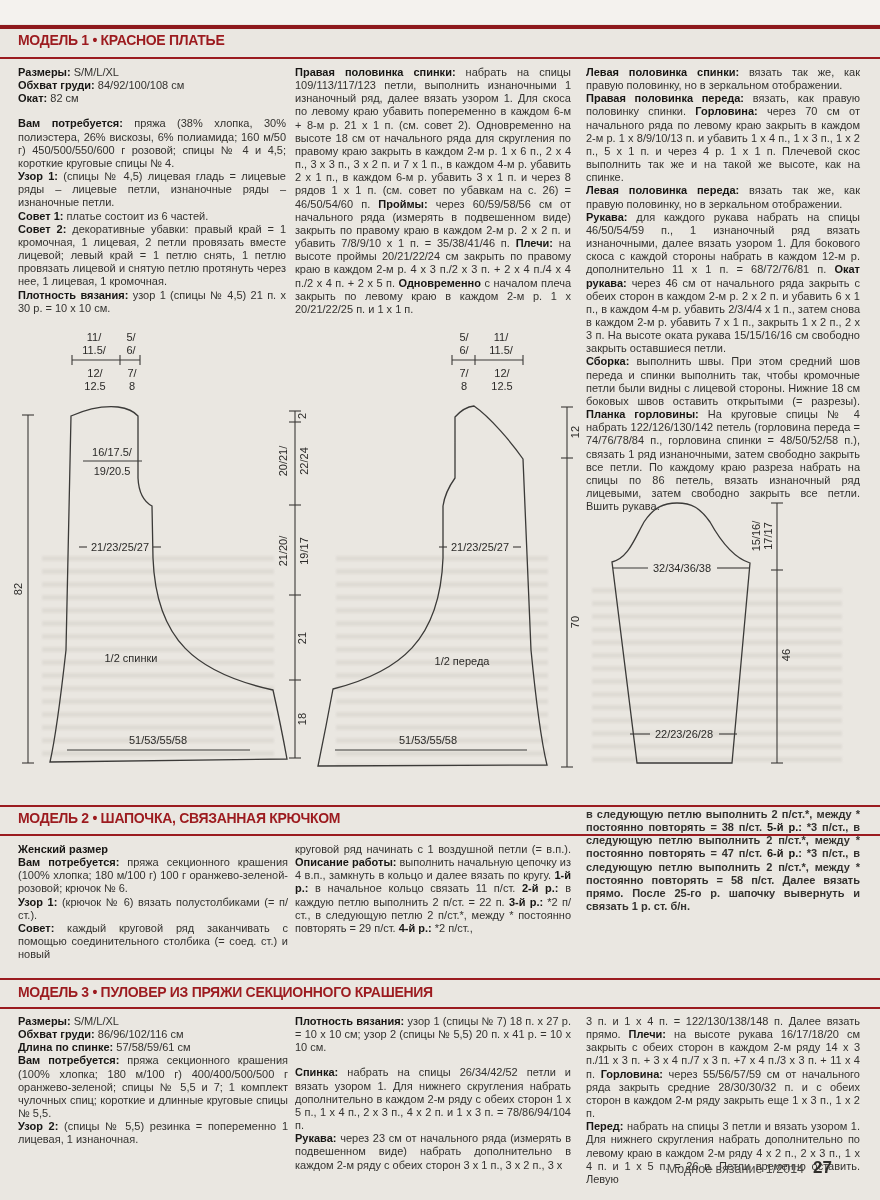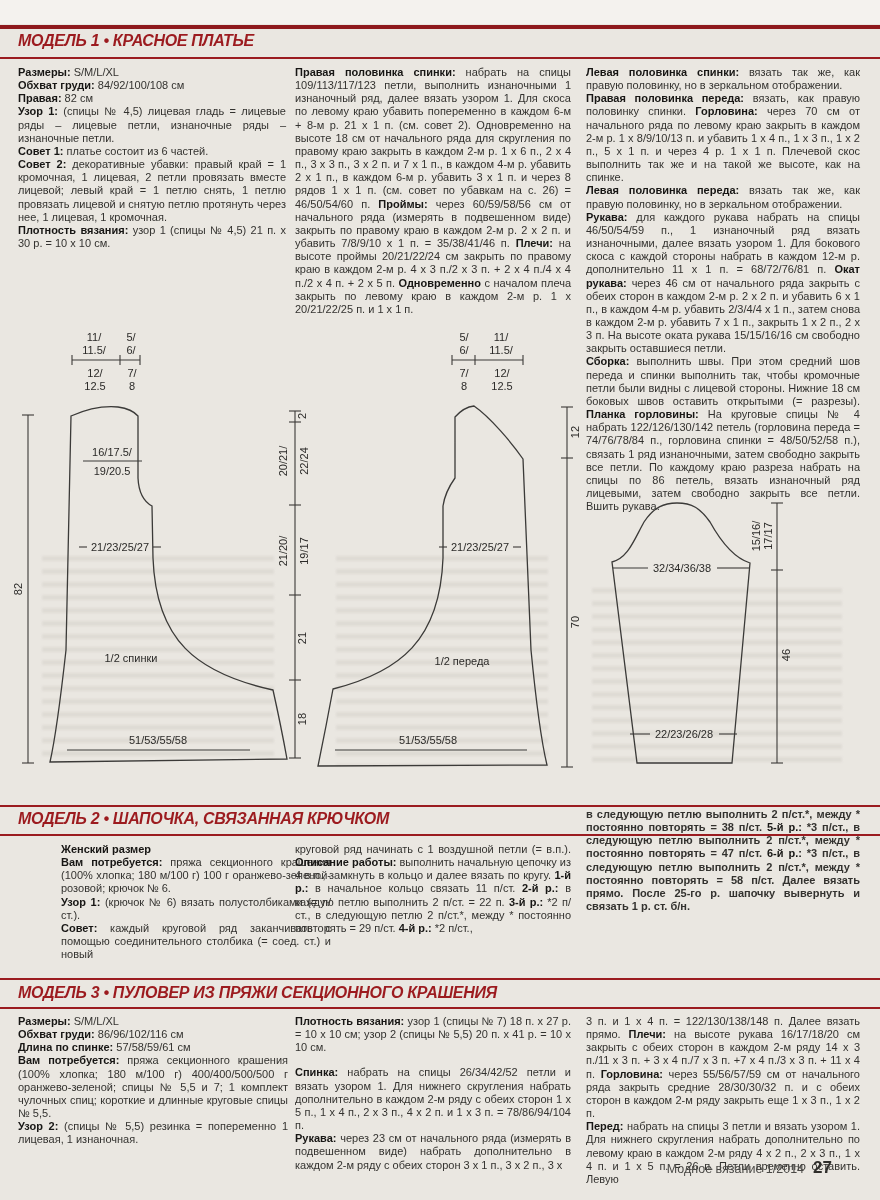--- a/index.html
+++ b/index.html
@@ -2,22 +2,22 @@
 <html lang="ru"><head>
 <meta charset="utf-8">
 <style>
   html,body{margin:0;padding:0;}
   body{background:#d9d6d1;}
   #page{position:relative;width:880px;height:1200px;background:#eae7e1;overflow:hidden;
         font-family:"Liberation Sans",sans-serif;}
   #page:before{content:"";position:absolute;left:0;top:0;width:880px;height:24px;background:#f4f2ee;}
   .redbar{position:absolute;left:0;width:880px;background:#8e191c;}
   .rule{position:absolute;left:0;width:880px;height:2px;background:#9b1c20;}
-  .mtitle{position:absolute;left:18px;margin:0;font-size:16px;font-weight:bold;
-          color:#9c1b1f;letter-spacing:-0.3px;white-space:nowrap;font-style:italic;}
+  .mtitle{position:absolute;left:18px;margin:0;font-size:14px;font-weight:bold;
+          color:#9c1b1f;letter-spacing:-0.3px;white-space:nowrap;}
   .col{position:absolute;color:#33322f;font-size:11px;line-height:13.15px;}
   .col p{margin:0;text-align:justify;}
   .col p.gap{margin-top:12px;}
   .col b{color:#171614;}
   .ghost{position:absolute;opacity:.5;filter:blur(1px);
          background:repeating-linear-gradient(180deg, rgba(158,152,144,.30) 0 5px, rgba(0,0,0,0) 5px 13px);}
   #diagram{position:absolute;left:0;top:325px;}
   #diagram path{fill:none;stroke:#3b3a38;stroke-width:1.3;}
   #diagram line{stroke:#3b3a38;stroke-width:1.1;}
   .dlabel{font-family:"Liberation Sans",sans-serif;font-size:11px;fill:#2b2a28;}
@@ -34,21 +34,22 @@
   <div class="ghost" style="left:336px;top:556px;width:212px;height:210px;"></div>
   <div class="ghost" style="left:592px;top:588px;width:250px;height:180px;"></div>
 
   <div class="redbar" style="top:25px;height:4px;"></div>
   <h1 class="mtitle" style="top:32px;">МОДЕЛЬ 1 • КРАСНОЕ ПЛАТЬЕ</h1>
   <div class="rule" style="top:57px;"></div>
 
   <div class="col" style="left:18px;top:66px;width:268px;">
       <p><b>Размеры:</b><span> S/M/L/XL</span></p>
       <p><b>Обхват груди:</b><span> 84/92/100/108 см</span></p>
-      <p><b>Правая:</b><span> 82 см</span></p>
+      <p><b>Окат:</b><span> 82 см</span></p>
+      <p class="gap"><b>Вам потребуется:</b><span> пряжа (38% хлопка, 30% полиэстера, 26% вискозы, 6% полиамида; 160 м/50 г) 450/500/550/600 г розовой; спицы № 4 и 4,5; короткие круговые спицы № 4.</span></p>
       <p><b>Узор 1:</b><span> (спицы № 4,5) лицевая гладь = лицевые ряды – лицевые петли, изнаночные ряды – изнаночные петли.</span></p>
       <p><b>Совет 1:</b><span> платье состоит из 6 частей.</span></p>
       <p><b>Совет 2:</b><span> декоративные убавки: правый край = 1 кромочная, 1 лицевая, 2 петли провязать вместе лицевой; левый край = 1 петлю снять, 1 петлю провязать лицевой и снятую петлю протянуть через нее, 1 лицевая, 1 кромочная.</span></p>
       <p><b>Плотность вязания:</b><span> узор 1 (спицы № 4,5) 21 п. х 30 р. = 10 х 10 см.</span></p>
     </div>
   <div class="col" style="left:295px;top:66px;width:276px;">
       <p><b>Правая половинка спинки:</b><span> набрать на спицы 109/113/117/123 петли, выполнить изнаночными 1 изнаночный ряд, далее вязать узором 1. Для скоса по левому краю убавить попеременно в каждом 6-м + 8-м р. 21 х 1 п. (см. совет 2). Одновременно на высоте 18 см от начального ряда для скругления по правому краю закрыть в каждом 2-м р. 1 х 6 п., 2 х 4 п., 3 х 3 п., 3 х 2 п. и 7 х 1 п., в каждом 4-м р. убавить 2 х 1 п., в каждом 6-м р. убавить 3 х 1 п. и через 8 рядов 1 х 1 п. (см. совет по убавкам на с. 26) = 46/50/54/60 п. </span><b>Проймы:</b><span> через 60/59/58/56 см от начального ряда (измерять в подвешенном виде) закрыть по правому краю в каждом 2-м р. 2 х 2 п. и убавить 7/8/9/10 х 1 п. = 35/38/41/46 п. </span><b>Плечи:</b><span> на высоте проймы 20/21/22/24 см закрыть по правому краю в каждом 2-м р. 4 х 3 п./2 х 3 п. + 2 х 4 п./4 х 4 п./2 х 4 п. + 2 х 5 п. </span><b>Одновременно</b><span> с началом плеча закрыть по левому краю в каждом 2-м р. 1 х 20/21/22/25 п. и 1 х 1 п.</span></p>
     </div>
   <div class="col" style="left:586px;top:66px;width:274px;">
       <p><b>Левая половинка спинки:</b><span> вязать так же, как правую половинку, но в зеркальном отображении.</span></p>
@@ -165,21 +166,21 @@
         <text class="dlabel" text-anchor="middle" transform="translate(772,211) rotate(-90)">17/17</text>
         <text class="dlabel" text-anchor="middle" transform="translate(790,330) rotate(-90)">46</text>
       </g>
     </g>
   </svg>
 
   <div class="rule" style="top:805px;"></div>
   <h1 class="mtitle" style="top:810px;">МОДЕЛЬ 2 • ШАПОЧКА, СВЯЗАННАЯ КРЮЧКОМ</h1>
   <div class="rule" style="top:834px;"></div>
 
-  <div class="col" style="left:18px;top:843px;width:270px;margin-left:43px;">
+  <div class="col" style="left:18px;top:843px;width:270px;">
       <p><b>Женский размер</b></p>
       <p><b>Вам потребуется:</b><span> пряжа секционного крашения (100% хлопка; 180 м/100 г) 100 г оранжево-зеленой-розовой; крючок № 6.</span></p>
       <p><b>Узор 1:</b><span> (крючок № 6) вязать полустолбиками (= п/ст.).</span></p>
       <p><b>Совет:</b><span> каждый круговой ряд заканчивать с помощью соединительного столбика (= соед. ст.) и новый</span></p>
     </div>
   <div class="col" style="left:295px;top:843px;width:276px;">
       <p><span>круговой ряд начинать с 1 воздушной петли (= в.п.). </span><b>Описание работы:</b><span> выполнить начальную цепочку из 4 в.п., замкнуть в кольцо и далее вязать по кругу. </span><b>1-й р.:</b><span> в начальное кольцо связать 11 п/ст. </span><b>2-й р.:</b><span> в каждую петлю выполнить 2 п/ст. = 22 п. </span><b>3-й р.:</b><span> *2 п/ст., в следующую петлю 2 п/ст.*, между * постоянно повторять = 29 п/ст. </span><b>4-й р.:</b><span> *2 п/ст.,</span></p>
     </div>
   <div class="col" style="left:586px;top:808px;width:274px;font-weight:bold;">
       <p><span>в следующую петлю выполнить 2 п/ст.*, между * постоянно повторять = 38 п/ст. </span><b>5-й р.:</b><span> *3 п/ст., в следующую петлю выполнить 2 п/ст.*, между * постоянно повторять = 47 п/ст. </span><b>6-й р.:</b><span> *3 п/ст., в следующую петлю выполнить 2 п/ст.*, между * постоянно повторять = 58 п/ст. Далее вязать прямо. После 25-го р. шапочку вывернуть и связать 1 р. ст. б/н.</span></p>

